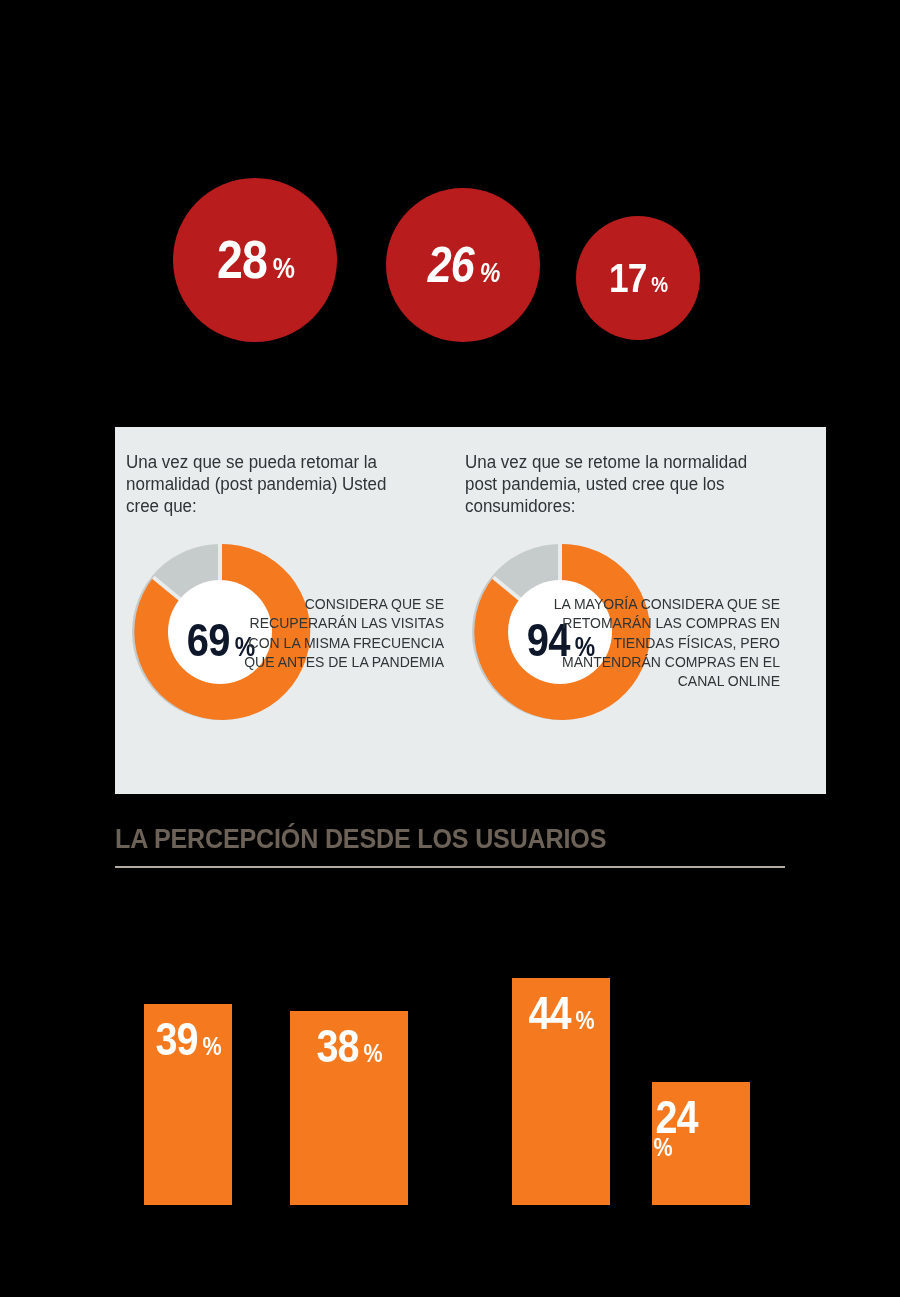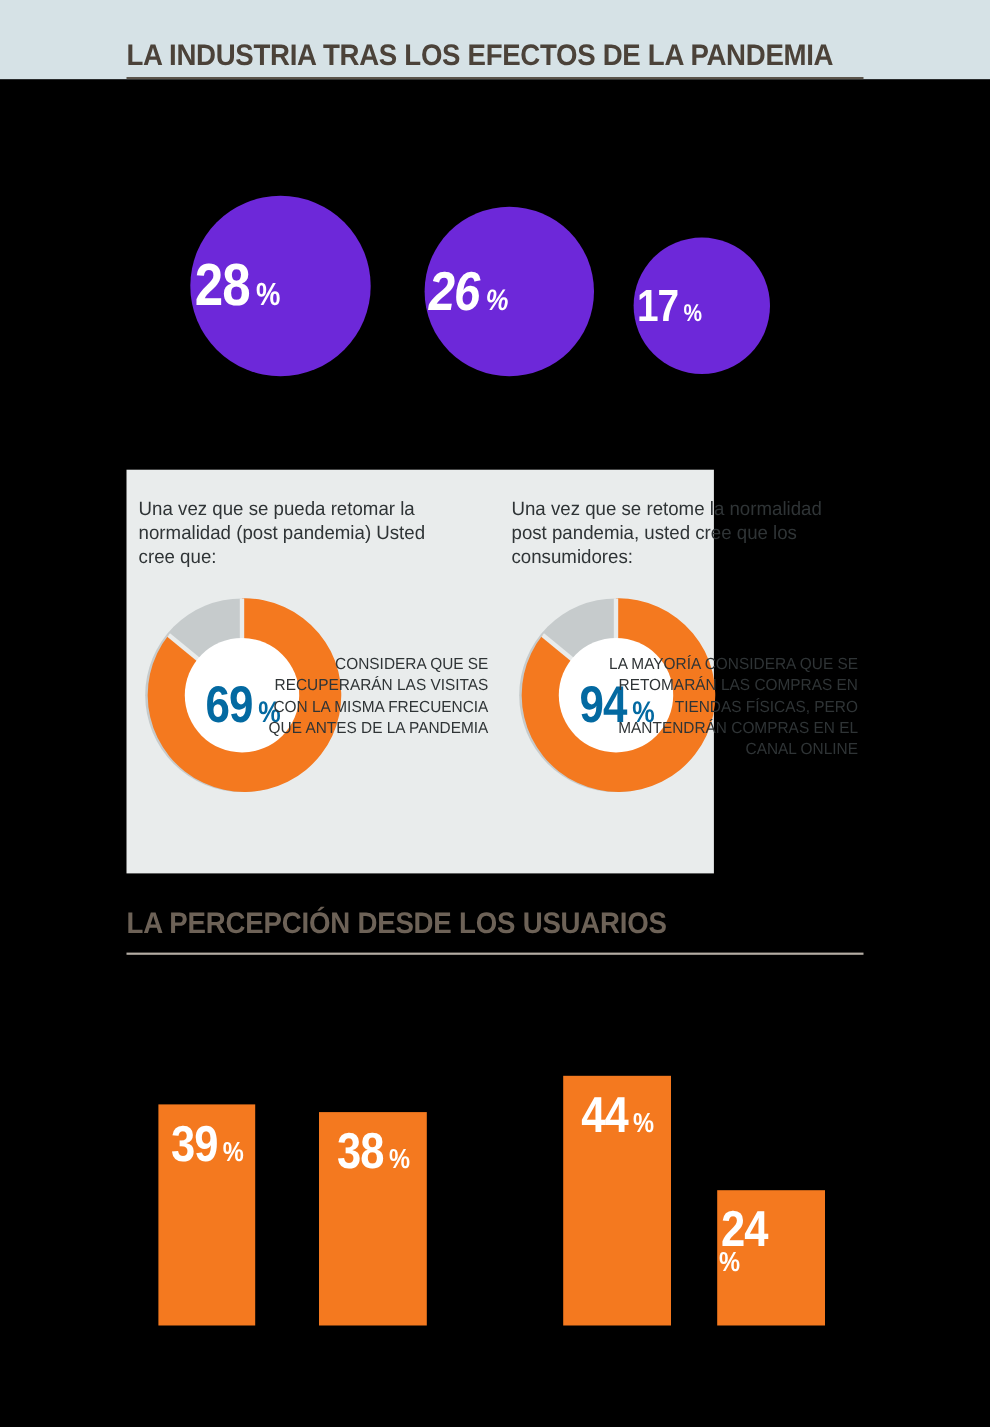--- a/index.html
+++ b/index.html
@@ -48,24 +48,24 @@
     top: 70px;
     width: 670px;
     height: 2px;
     background: #5d564c;
   }
 
   
   .circle {
     position: absolute;
     border-radius: 50%;
-    background: #6d28d9;
+    background: #b91c1c;
     display: flex;
     align-items: center;
-    justify-content: flex-start;
+    justify-content: center;
   }
   .circle-value {
     display: flex;
     align-items: baseline;
     color: #ffffff;
     font-family: "Liberation Sans Narrow", "Liberation Sans", sans-serif;
     font-weight: bold;
     line-height: 0.85;
   }
   .circle-num { letter-spacing: -1px; transform: scaleX(0.86); transform-origin: center bottom; }
@@ -79,21 +79,21 @@
   #circle-2 .circle-pct { font-size: 27px; }
   #circle-3 { left: 576px; top: 216px; width: 124px; height: 124px; }
   #circle-3 .circle-num { font-size: 41px; }
   #circle-3 .circle-pct { font-size: 22px; }
 
   
   .panel {
     position: absolute;
     left: 115px;
     top: 427px;
-    width: 534px;
+    width: 711px;
     height: 367px;
     background: #e9ecec;
   }
   .panel-col {
     position: absolute;
     top: 0;
     height: 367px;
   }
   #panel-col-1 { left: 0px; width: 338px; }
   #panel-col-2 { left: 338px; width: 337px; }
@@ -121,21 +121,21 @@
     position: absolute;
     left: 0; top: 0;
     width: 200px; height: 200px;
     display: flex;
     align-items: center;
     justify-content: center;
   }
   .donut-center-inner {
     display: flex;
     align-items: baseline;
-    color: #0369a1;
+    color: #0f172a;
     font-family: "Liberation Sans Narrow", "Liberation Sans", sans-serif;
     font-weight: bold;
     line-height: 0.85;
     margin-top: 16px;
   }
   .donut-num { font-size: 47px; letter-spacing: -1px; transform: scaleX(0.85); transform-origin: center bottom; }
   .donut-pct { font-size: 27px; transform: scaleX(0.85); }
 
   
   .donut-label {
@@ -189,37 +189,33 @@
     align-items: baseline;
     justify-content: center;
     color: #ffffff;
     font-family: "Liberation Sans Narrow", "Liberation Sans", sans-serif;
     font-weight: bold;
     line-height: 0.85;
   }
   .bar-num { font-size: 46px; letter-spacing: -1px; transform: scaleX(0.86); transform-origin: center bottom; }
   .bar-pct { font-size: 25px; transform: scaleX(0.86); }
   #bar-1 { left: 144px; top: 1004px; width: 88px; height: 201px; }
-  #bar-2 { left: 290px; top: 1011px; width: 98px; height: 194px; }
+  #bar-2 { left: 290px; top: 1011px; width: 98px; height: 194px; padding-left: 20px; }
   #bar-3 { left: 512px; top: 978px; width: 98px; height: 227px; text-align: center; }
   #bar-4 { left: 652px; top: 1082px; width: 98px; height: 123px; }
   #bar-1 .bar-value { top: 16px; }
   #bar-2 .bar-value { top: 16px; }
   #bar-3 .bar-value { top: 16px; }
   #bar-4 .bar-value { top: 16px; flex-direction: column; }
 </style>
 </head>
 <body>
 
 <div id="page">
 
-  <div class="header-band">
-    <div class="header-title">LA INDUSTRIA TRAS LOS EFECTOS DE LA PANDEMIA</div>
-    <div class="header-rule"></div>
-  </div>
 
   <div class="circle" id="circle-1">
     <div class="circle-value">
       <span class="circle-num">28</span>
       <span class="circle-pct">%</span>
     </div>
   </div>
   <div class="circle" id="circle-2">
     <div class="circle-value">
       <span class="circle-num">26</span>

